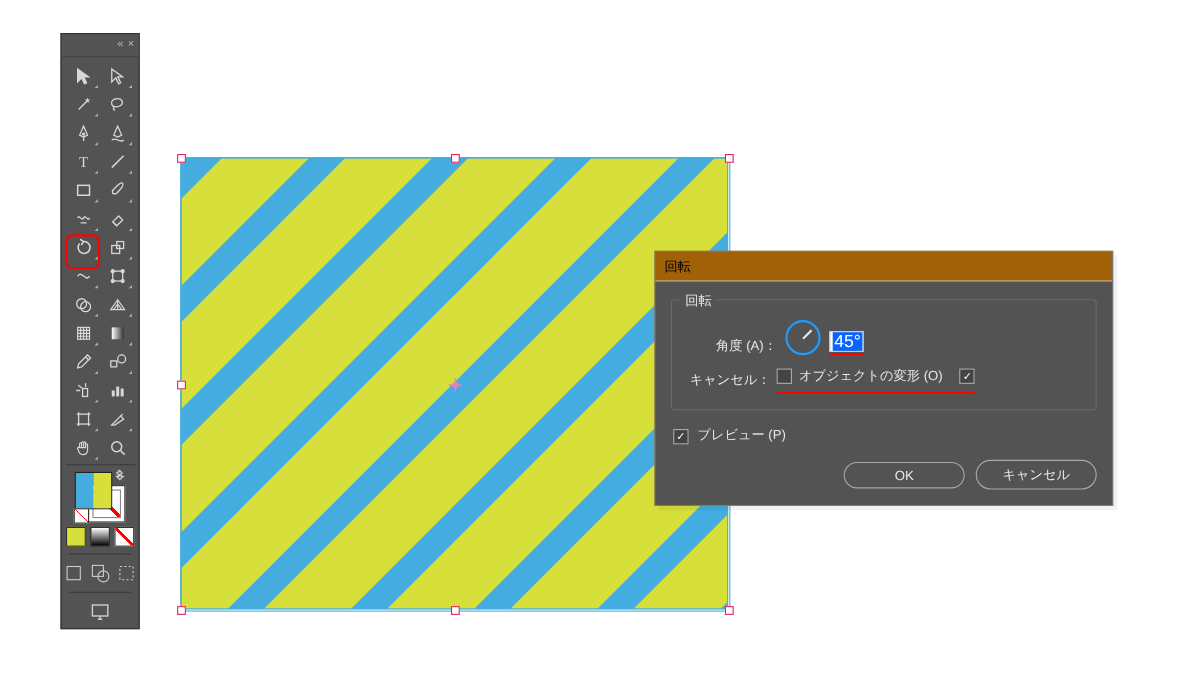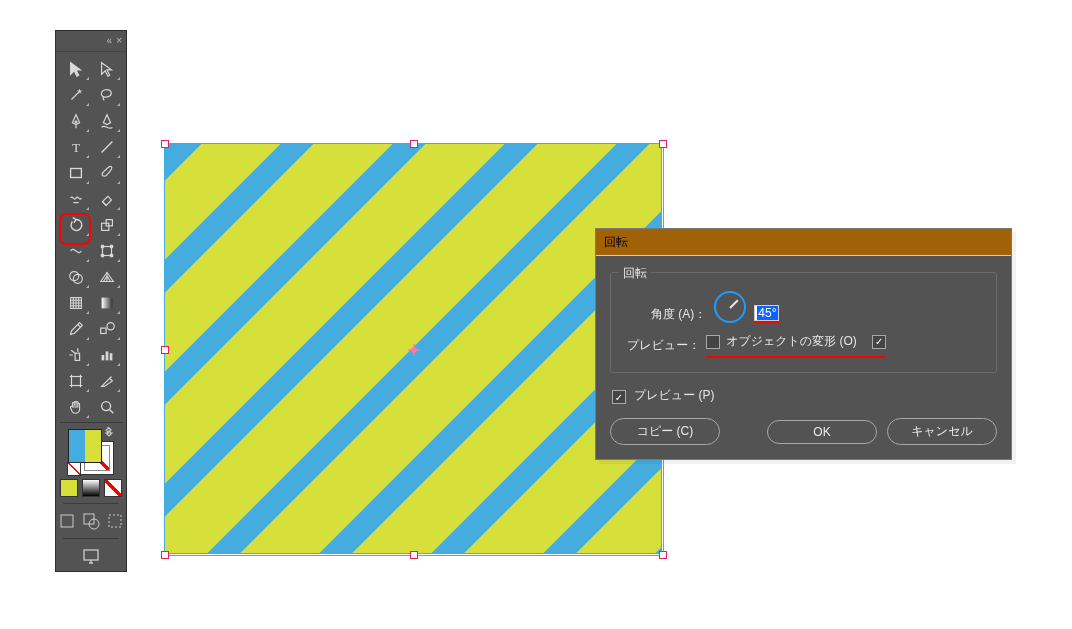--- a/index.html
+++ b/index.html
@@ -248,21 +248,21 @@
     left: 50%;
     transform-origin: 0 50%;
     transform: rotate(-45deg);
   }
   .angle-input {
     width: 62px;
     height: 18px;
     border: 1px solid #ccc;
     background: #fff;
     color: #000;
-    font-size: 12px;
+    font-size: 16px;
     padding: 0 0 0 2px;
   }
   .angle-input .sel {
     background: #0a64ff;
     color: #fff;
     padding: 0 1px;
   }
   .underline-red {
     border-bottom: 2px solid #ff0000;
     padding-bottom: 1px;
@@ -601,35 +601,34 @@
         <span>角度 (A)：</span>
         <div class="angle-dial">
             <div class="hand"></div>
           </div>
         <span class="underline-red">
           <span class="angle-input"><span class="sel">45°</span></span>
         </span>
       </div>
 
       <div class="options-row">
-        <span>プレビュー：</span>
+        <span>キャンセル：</span>
         <span class="options-underline">
           <span class="chk"></span>
           <span>オブジェクトの変形 (O)</span>
           &nbsp;
           <span class="chk checked"></span>
         </span>
       </div>
     </div>
 
     <div class="row" style="margin:0 0 14px 2px">
       <span class="chk checked"></span>
       <span>プレビュー (P)</span>
     </div>
 
     <div class="dlg-buttons">
-      <div class="btn">コピー (C)</div>
       <div class="spacer"></div>
       <div class="btn">OK</div>
       <div class="btn">キャンセル</div>
     </div>
   </div>
 </div>
 
 </body></html>

